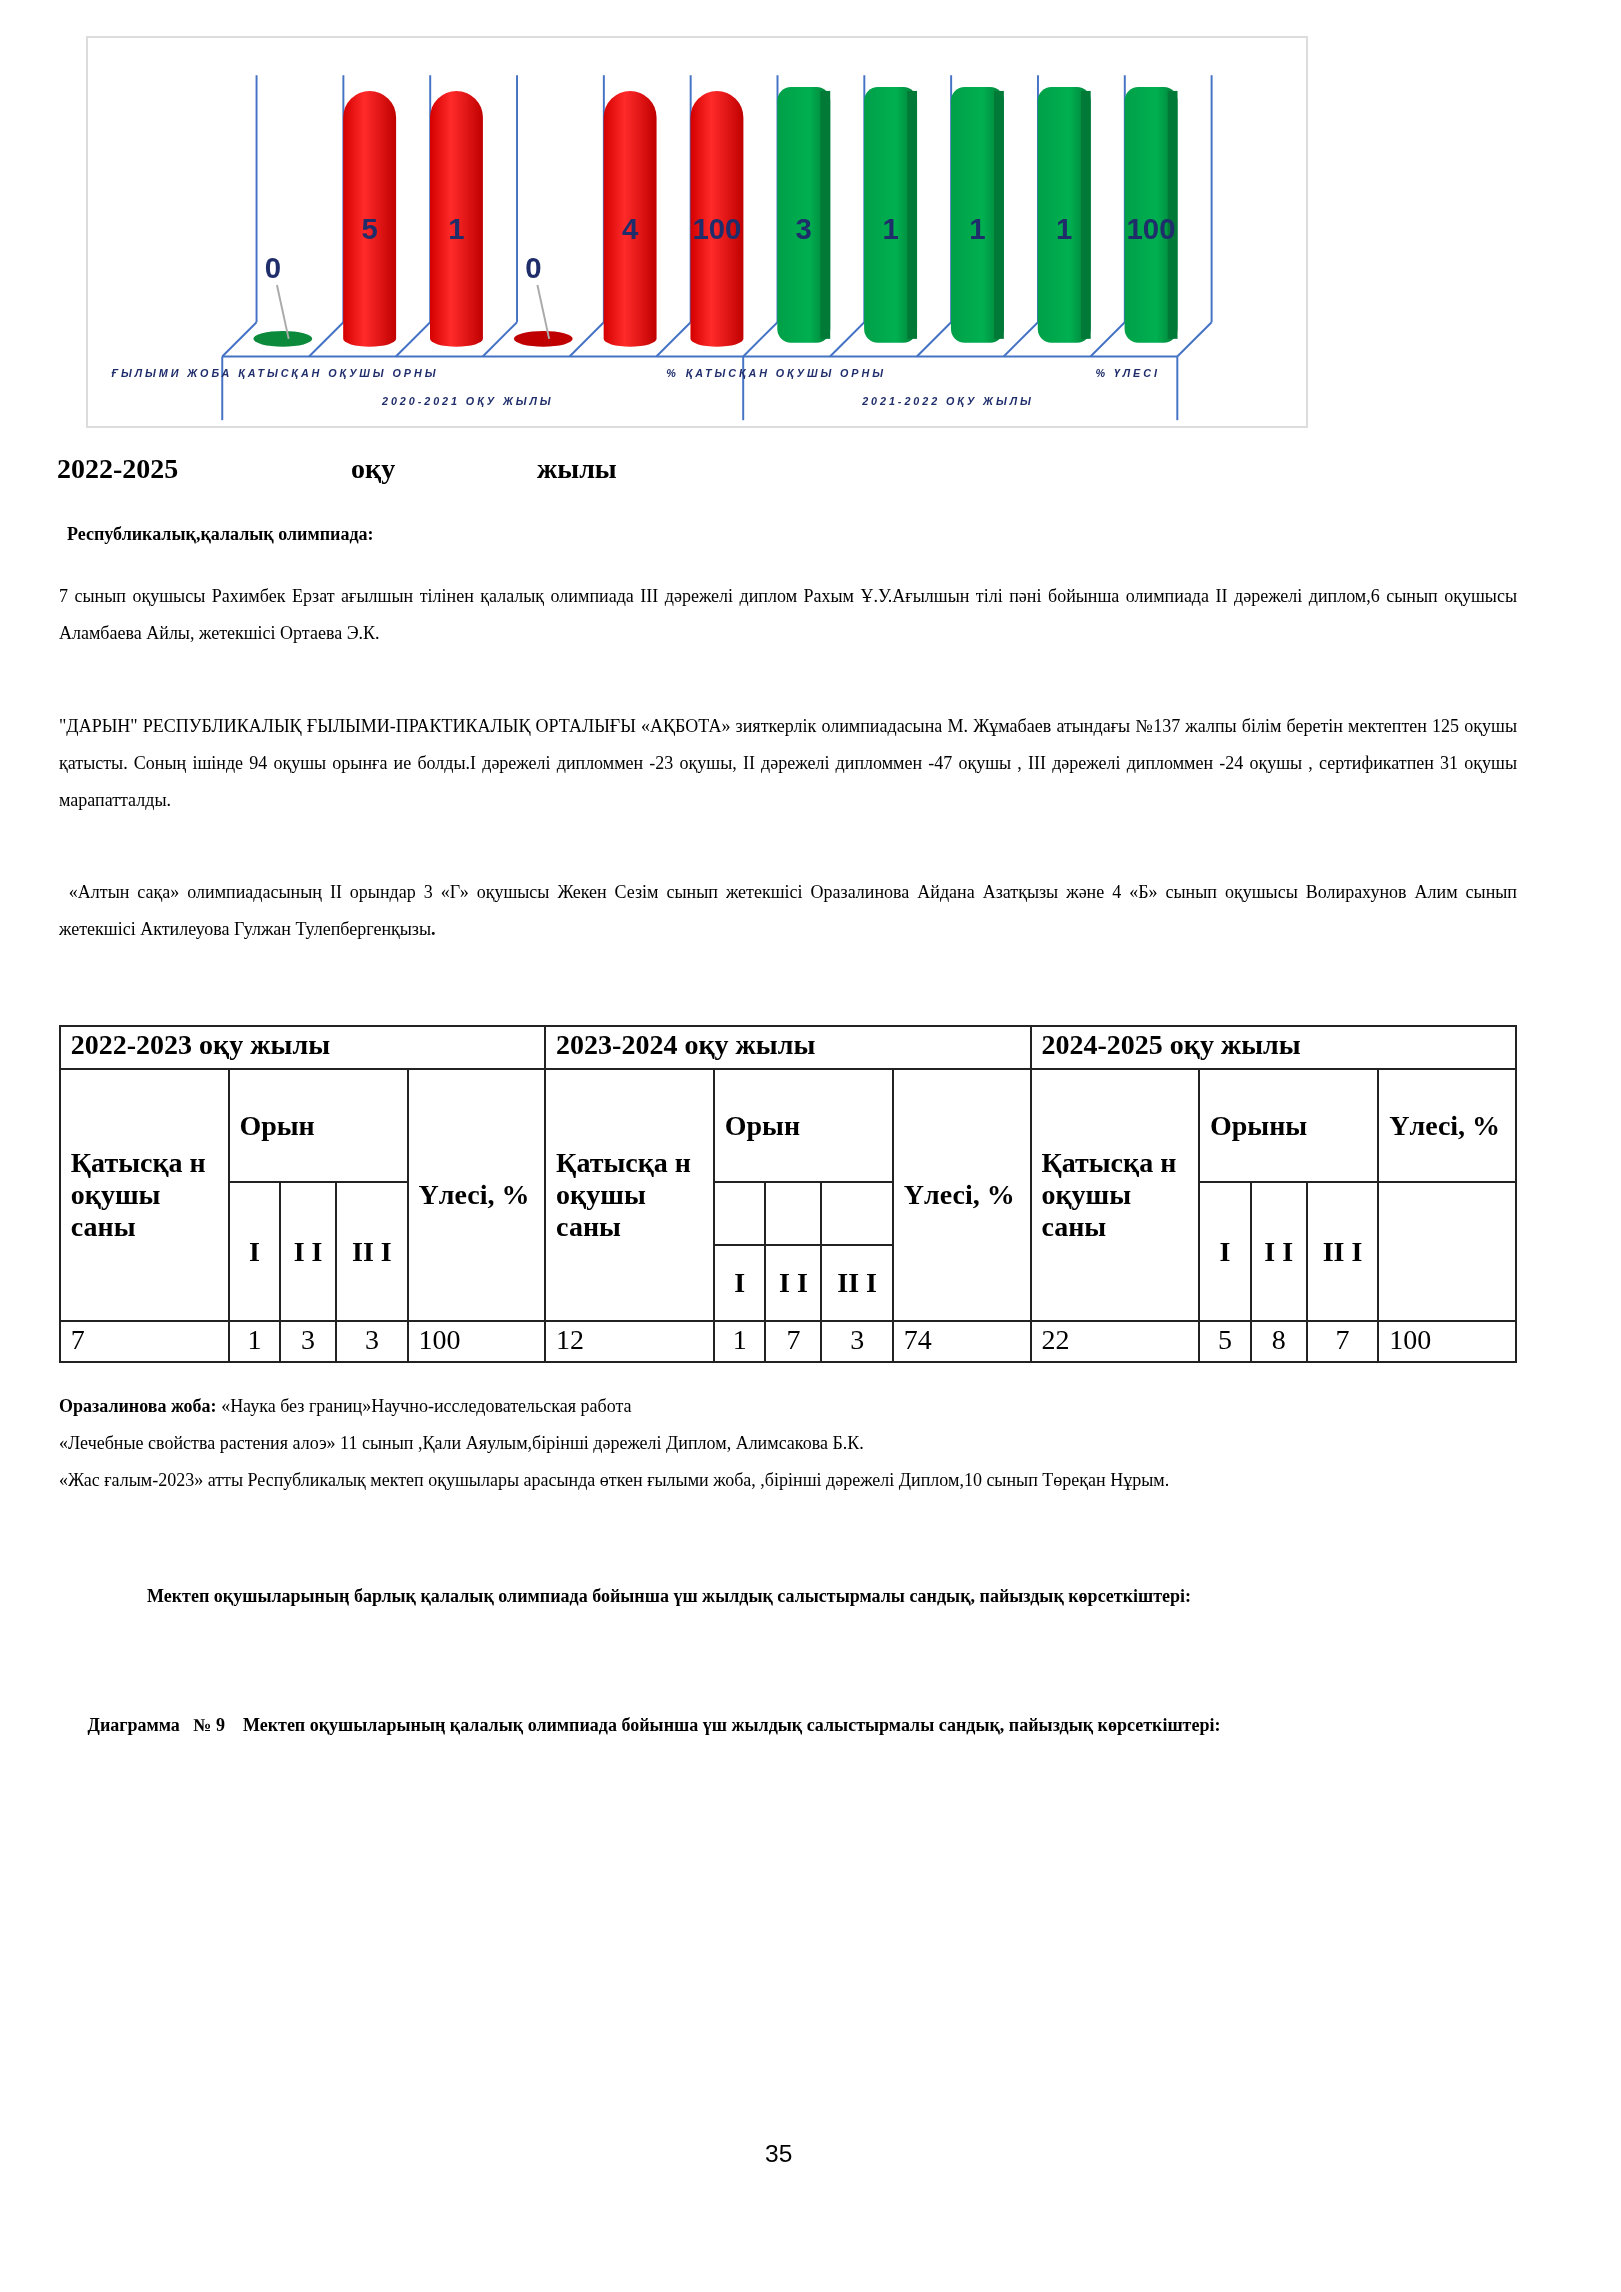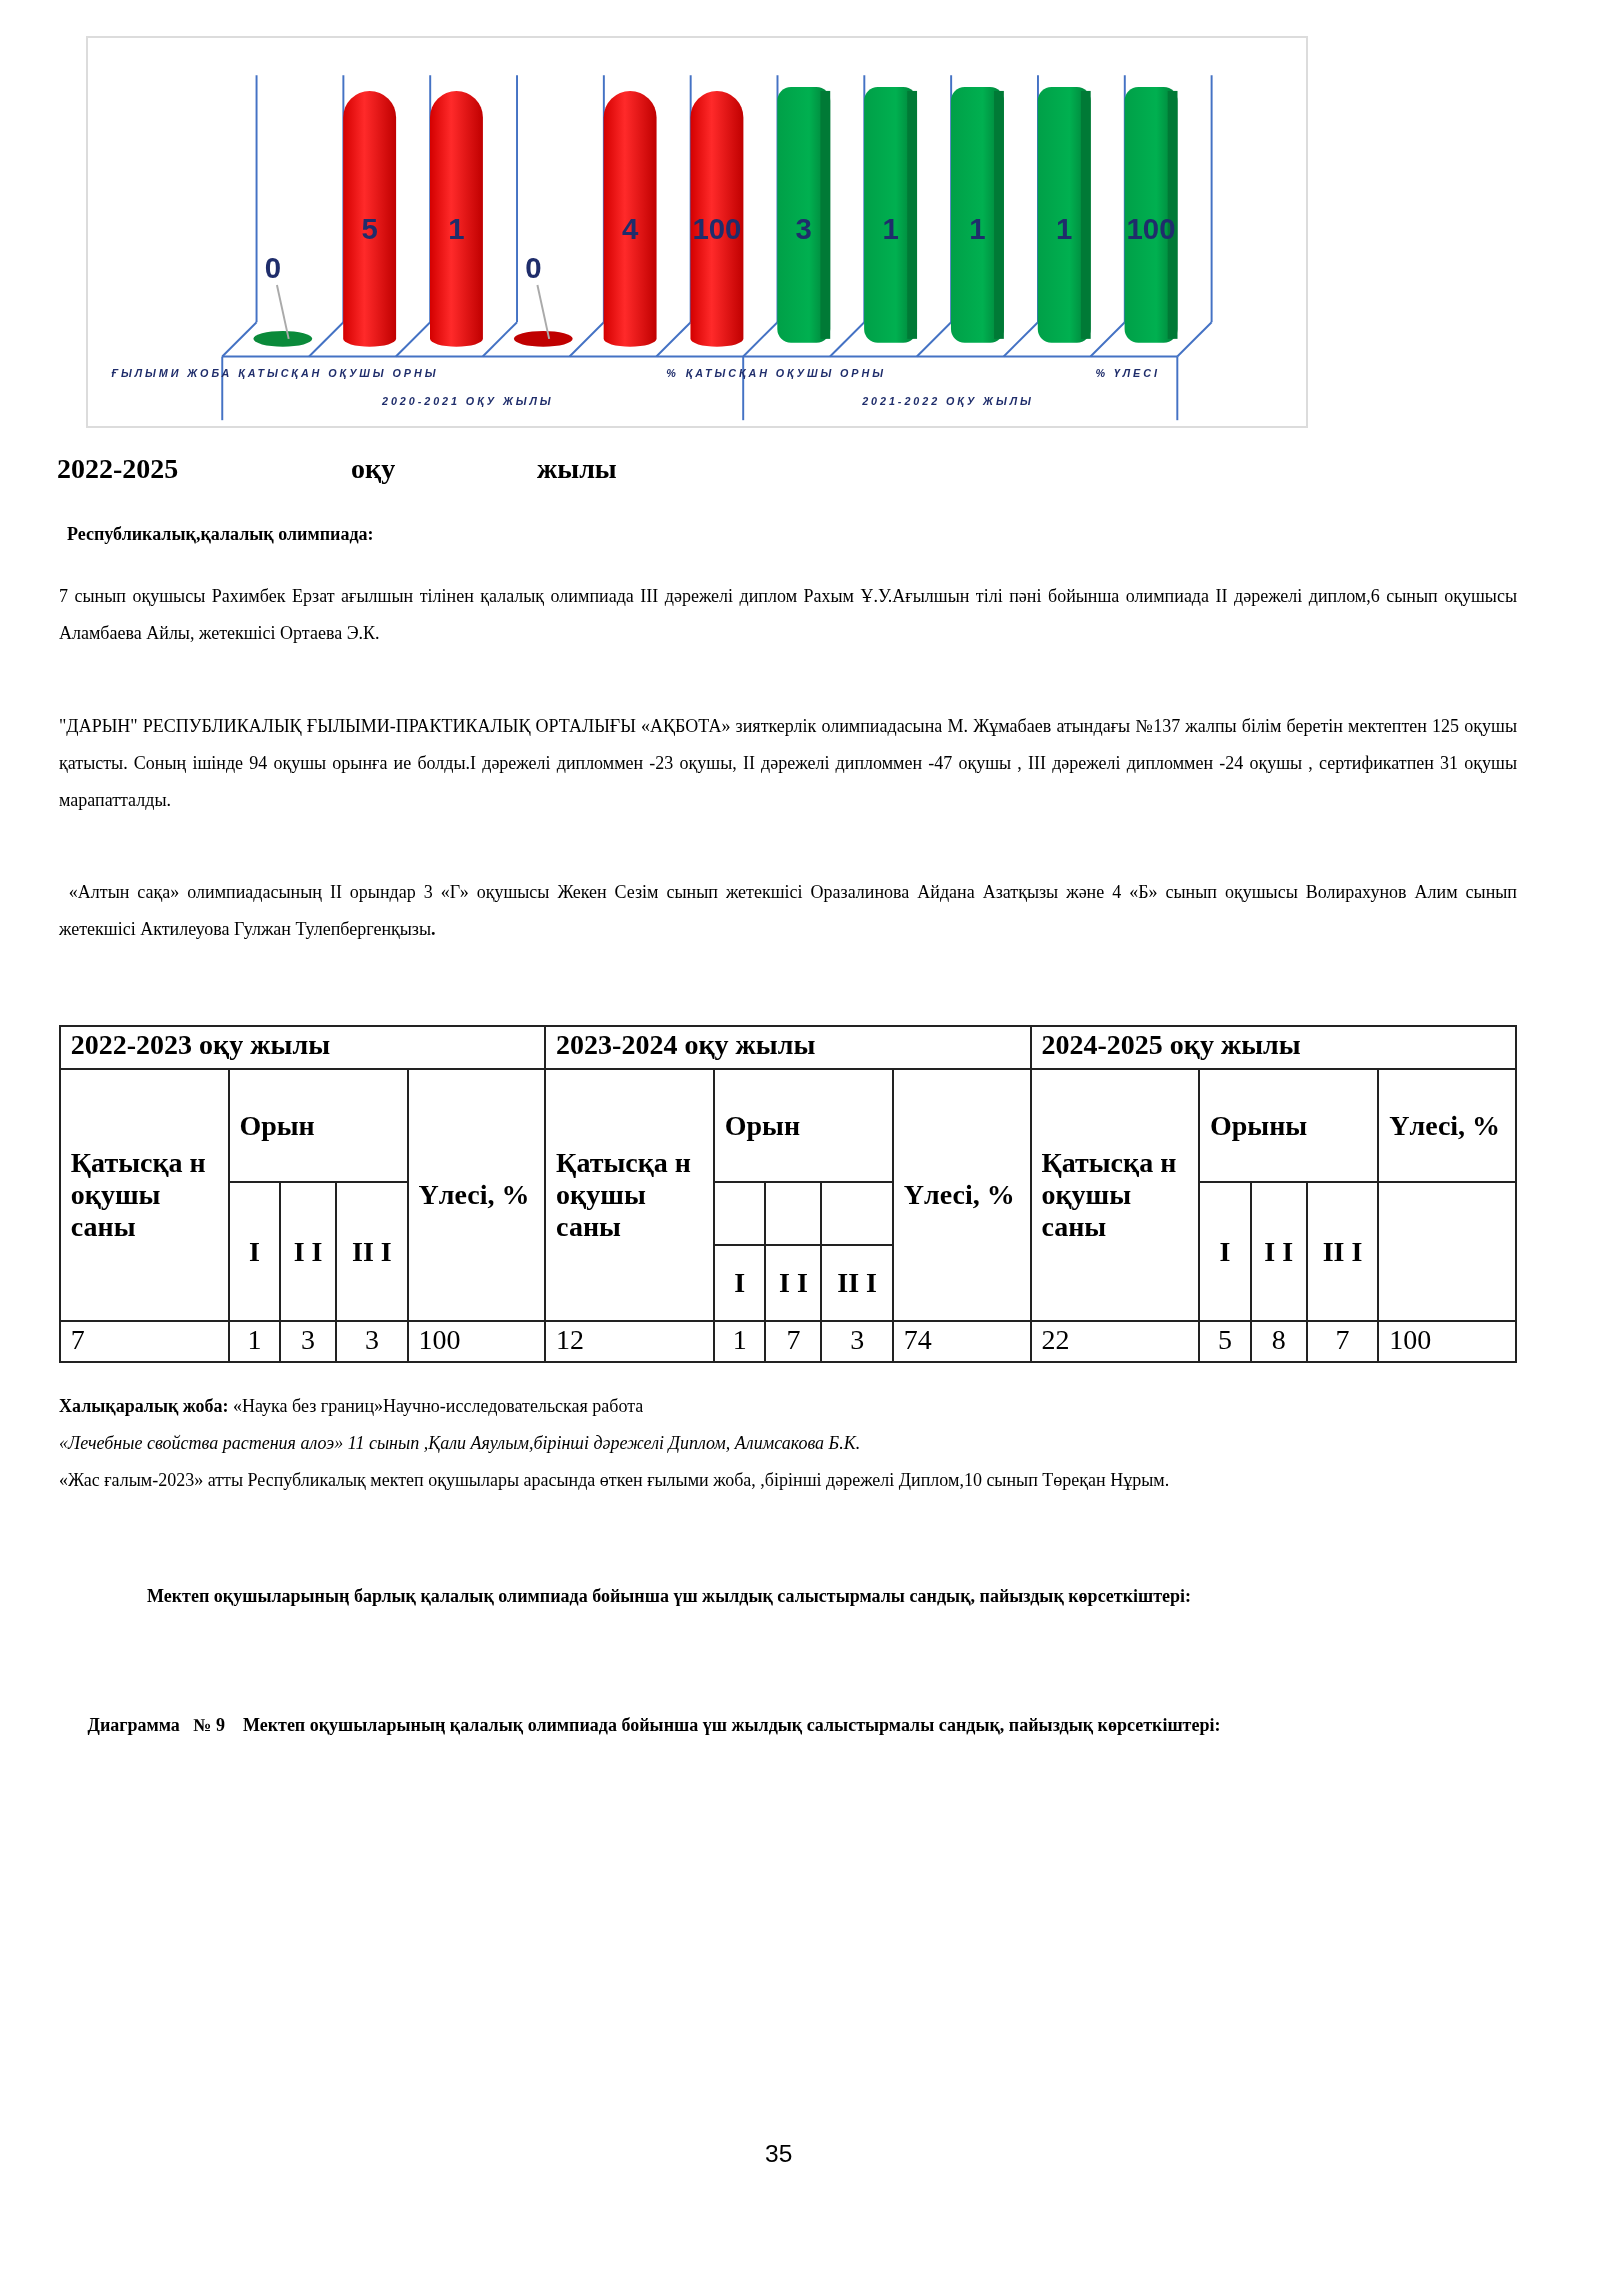--- a/index.html
+++ b/index.html
@@ -170,22 +170,22 @@
 
     <td>22</td>
     <td style="text-align:center">5</td>
     <td style="text-align:center">8</td>
     <td style="text-align:center">7</td>
     <td>100</td>
   </tr>
 </tbody>
   </table>
 
-<div class="abs txt" style="left:59px; top:1388px; width:1458px; text-align:left;"><span class="bold">Халықаралық жоба:</span><span> «Наука без границ»Научно-исследовательская работа</span></div>
-<div class="abs txt" style="left:59px; top:1425px; width:1458px; text-align:left;font-style:italic;">«Лечебные свойства растения алоэ» 11 сынып ,Қали Аяулым,бірінші дәрежелі Диплом, Алимсакова Б.К.</div>
+<div class="abs txt" style="left:59px; top:1388px; width:1458px; text-align:left;"><span class="bold">Оразалинова жоба:</span><span> «Наука без границ»Научно-исследовательская работа</span></div>
+<div class="abs txt" style="left:59px; top:1425px; width:1458px; text-align:left;">«Лечебные свойства растения алоэ» 11 сынып ,Қали Аяулым,бірінші дәрежелі Диплом, Алимсакова Б.К.</div>
 <div class="abs txt" style="left:59px; top:1462px; width:1458px;">«Жас ғалым-2023» атты Республикалық мектеп оқушылары арасында өткен ғылыми жоба, ,бірінші дәрежелі Диплом,10 сынып Төреқан Нұрым.</div>
 
 <div class="abs txt bold" style="left:59px; top:1573px; width:1458px; text-indent:88px; line-height:47px;">Мектеп оқушыларының барлық қалалық олимпиада бойынша үш жылдық салыстырмалы сандық, пайыздық көрсеткіштері:</div>
 
 <div class="abs txt bold" style="left:64px; top:1698px; width:1458px; text-indent:23.5px; line-height:33px; white-space:pre-wrap;margin-top:11px;">Диаграмма   № 9    Мектеп оқушыларының қалалық олимпиада бойынша үш жылдық салыстырмалы сандық, пайыздық көрсеткіштері:</div>
 
 <div class="abs page-num">35</div>
 
 
 </body></html>

